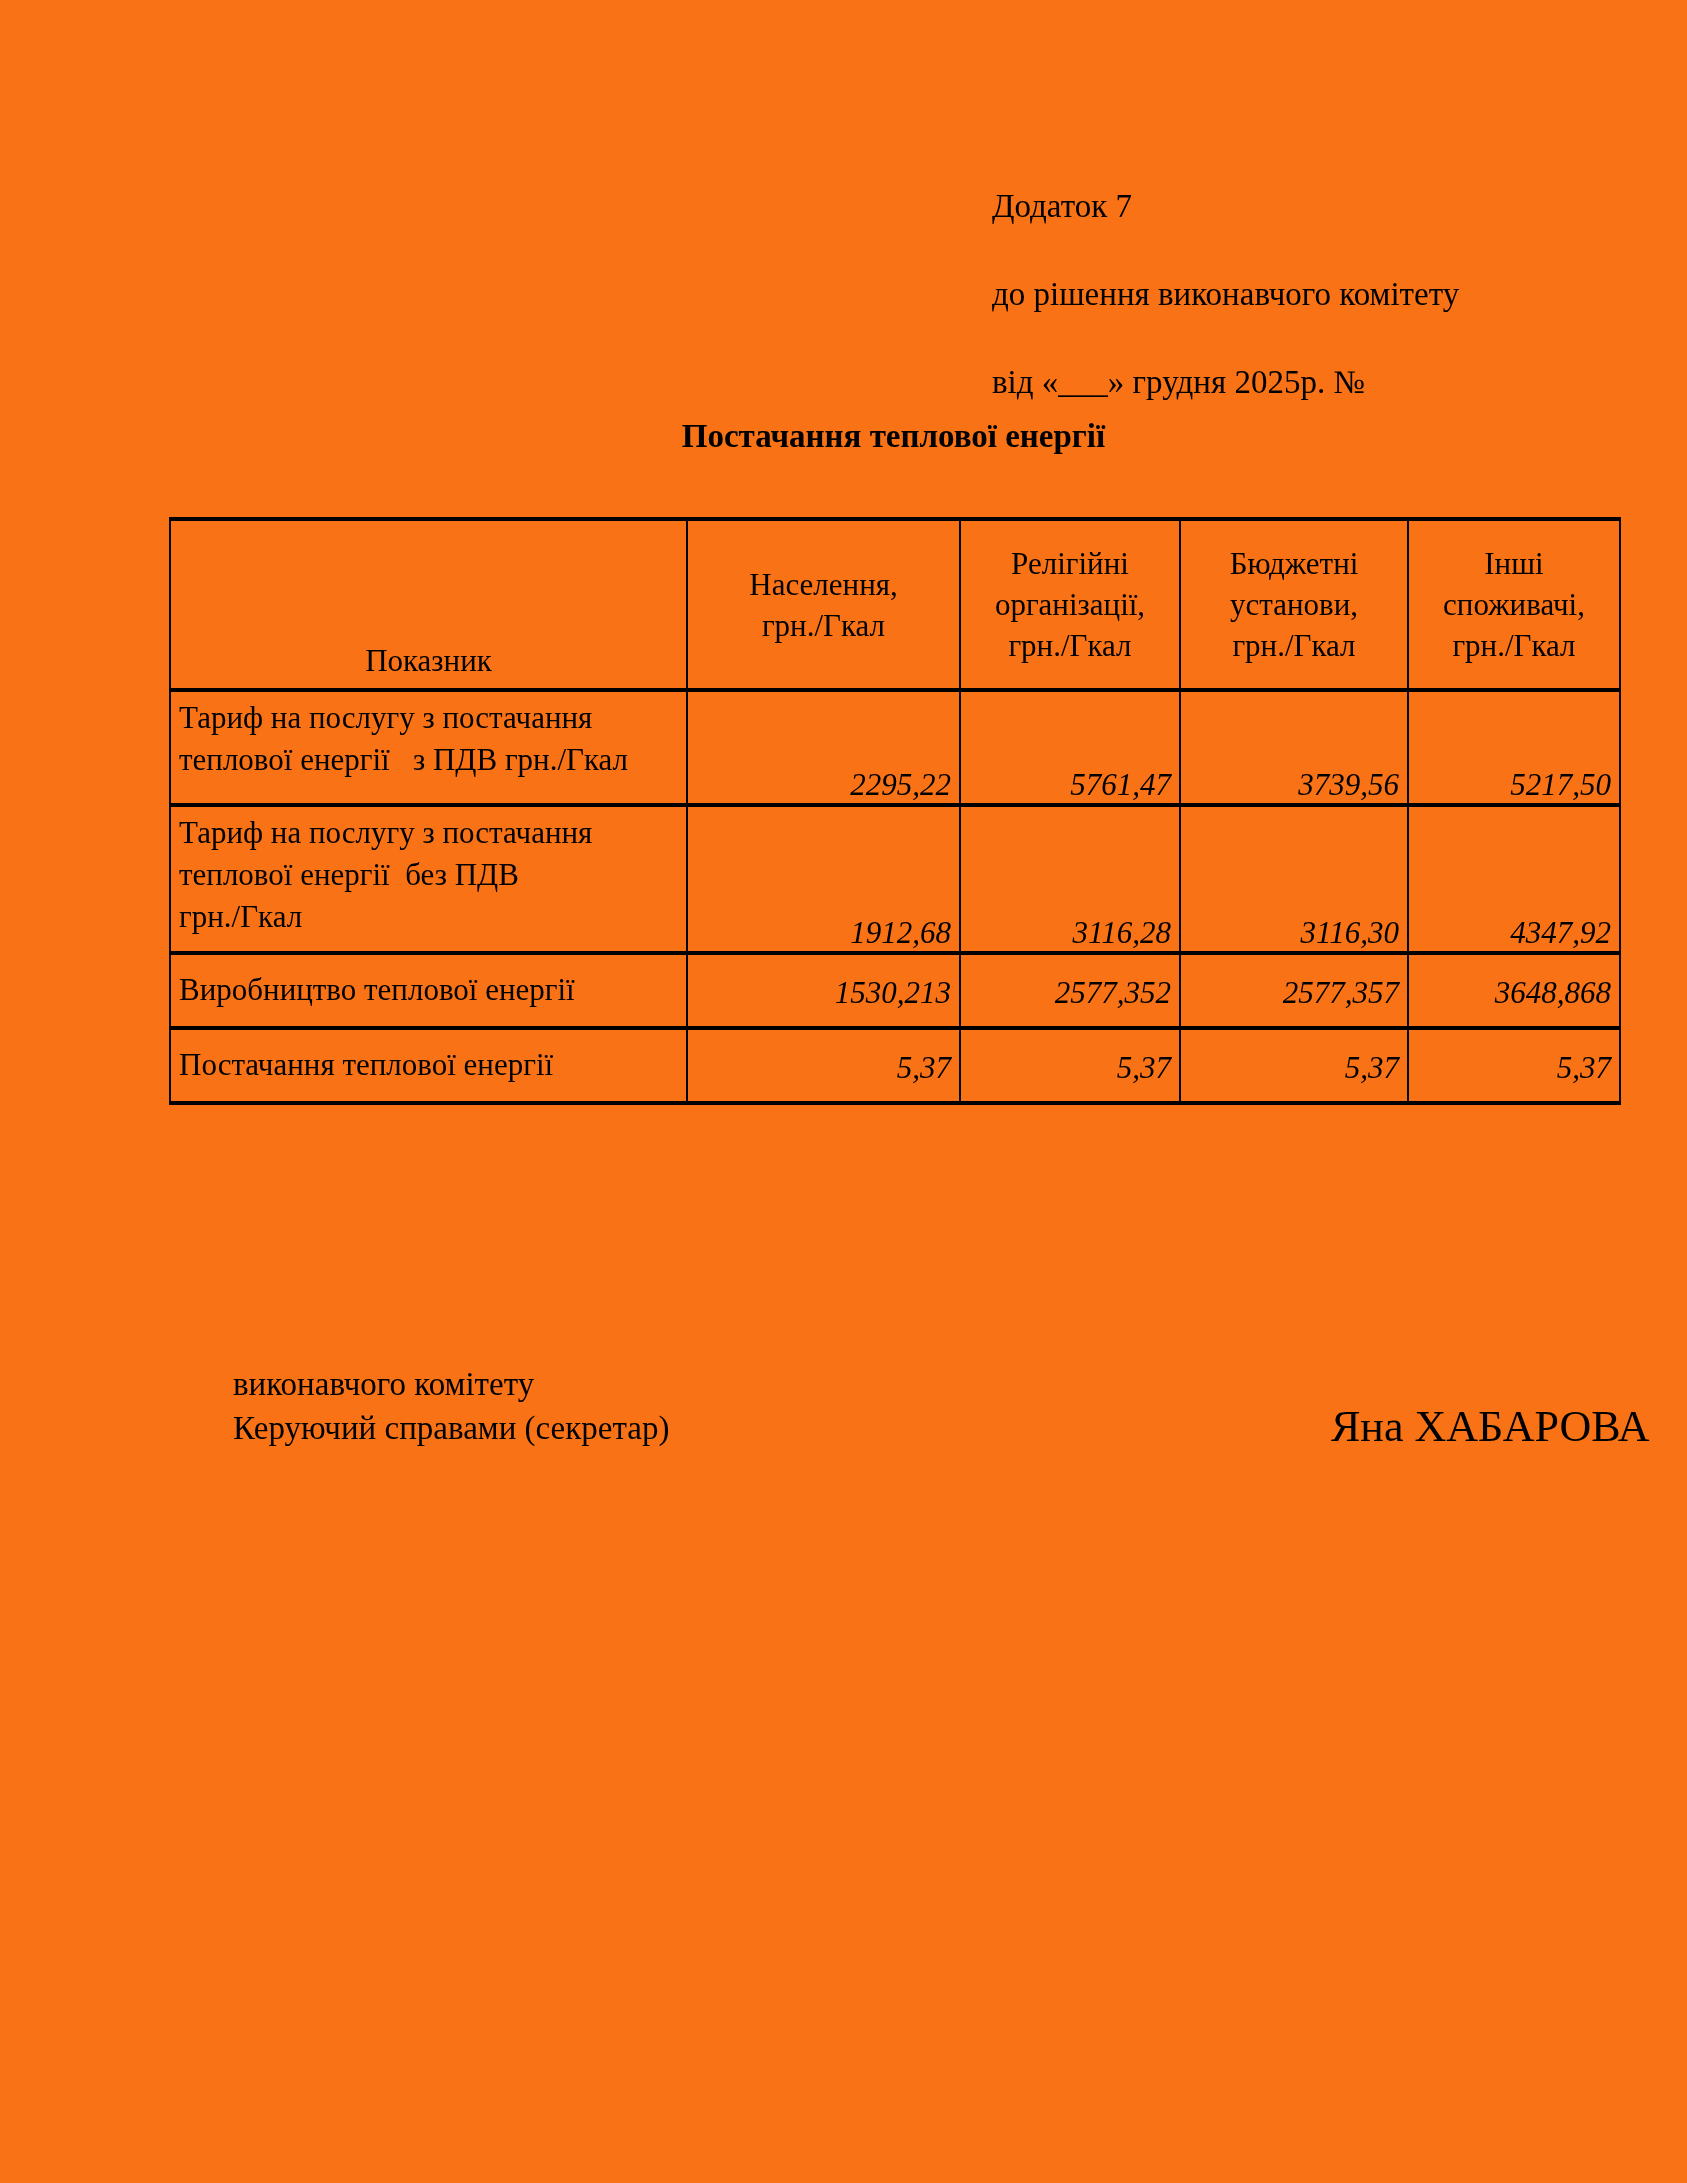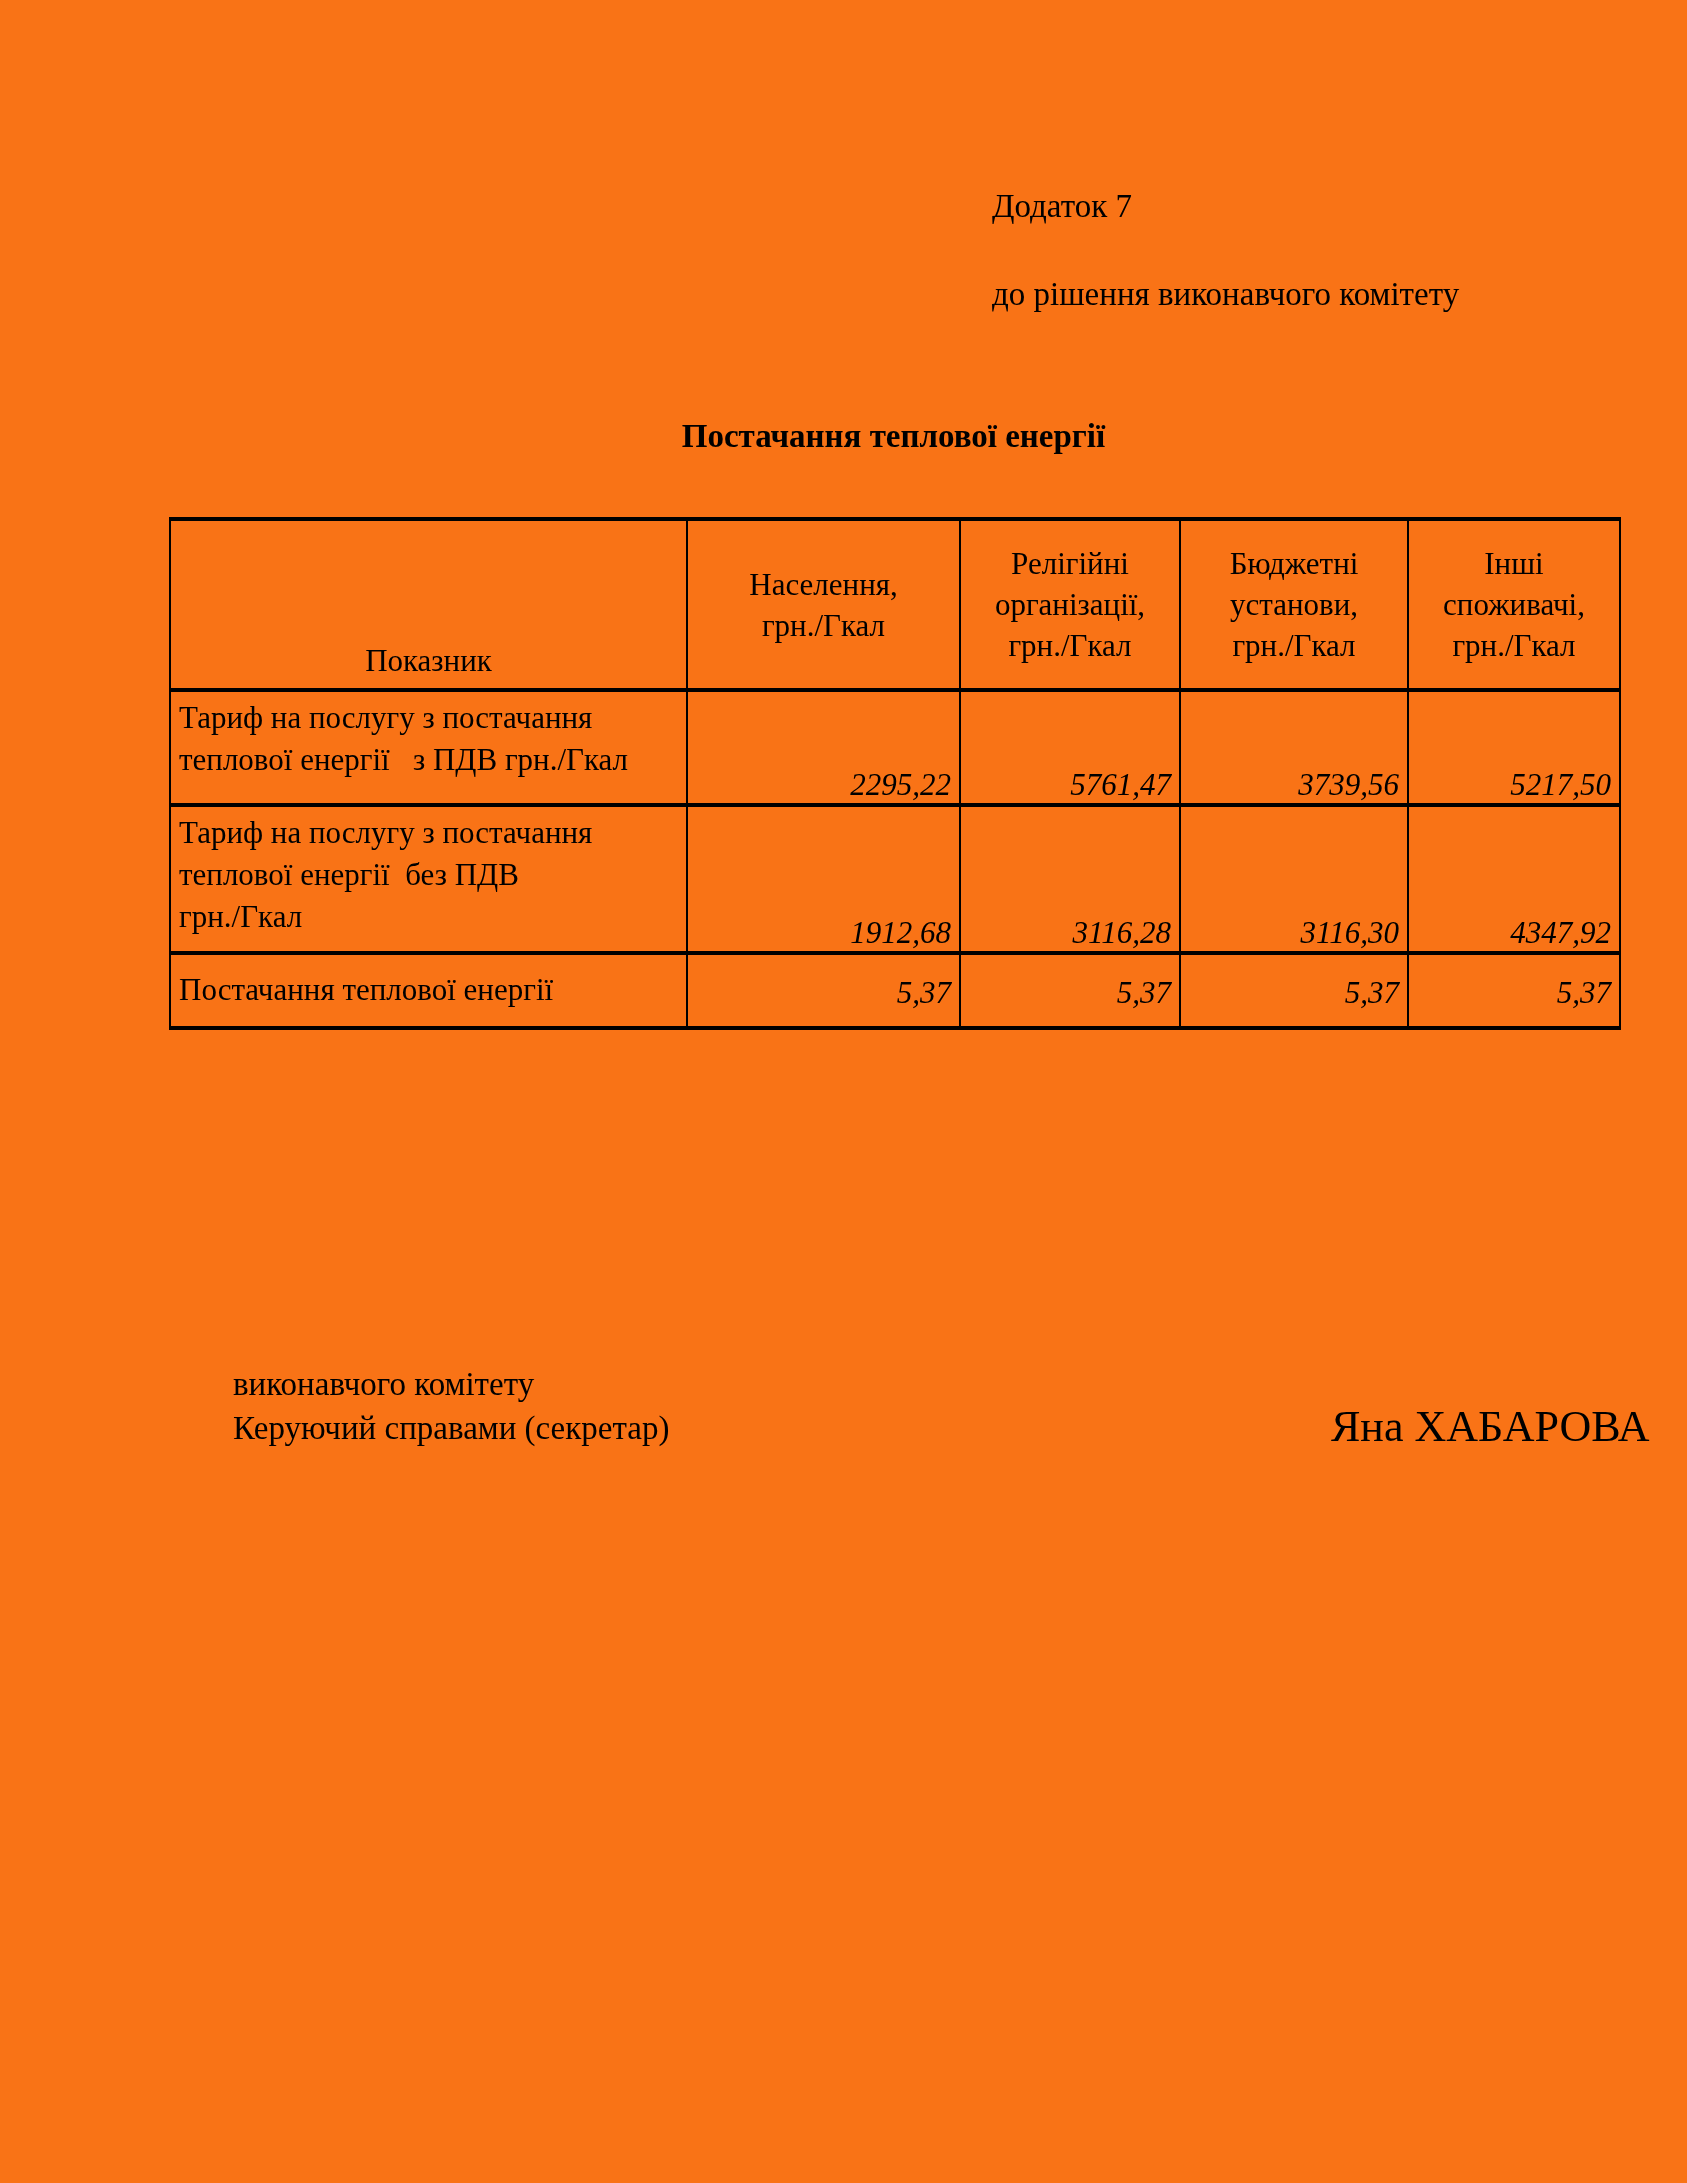--- a/index.html
+++ b/index.html
@@ -114,20 +114,21 @@
   }
 </style>
 </head>
 <body>
 
 <div class="page">
 
   <div class="appendix">
     <div>Додаток 7</div>
     <div>до рішення виконавчого комітету</div>
+    <div>від «___» грудня 2025р. №</div>
   </div>
 
   <h1 class="doc-title">Постачання теплової енергії</h1>
 
   <table class="tariff">
     <colgroup>
       <col style="width:517px">
       <col style="width:273px">
       <col style="width:220px">
       <col style="width:228px">
@@ -161,20 +162,27 @@
       <tr class="tall row-tariff-novat">
         <td class="lbl">Тариф на послугу з постачання
 теплової енергії  без ПДВ
 грн./Гкал</td>
         <td class="val">1912,68</td>
         <td class="val">3116,28</td>
         <td class="val">3116,30</td>
         <td class="val">4347,92</td>
       </tr>
 
+      <tr class="short row-production">
+        <td class="lbl">Виробництво теплової енергії</td>
+        <td class="val">1530,213</td>
+        <td class="val">2577,352</td>
+        <td class="val">2577,357</td>
+        <td class="val">3648,868</td>
+      </tr>
 
 
       <tr class="short row-supply">
         <td class="lbl">Постачання теплової енергії</td>
         <td class="val">5,37</td>
         <td class="val">5,37</td>
         <td class="val">5,37</td>
         <td class="val">5,37</td>
       </tr>
     </tbody>

